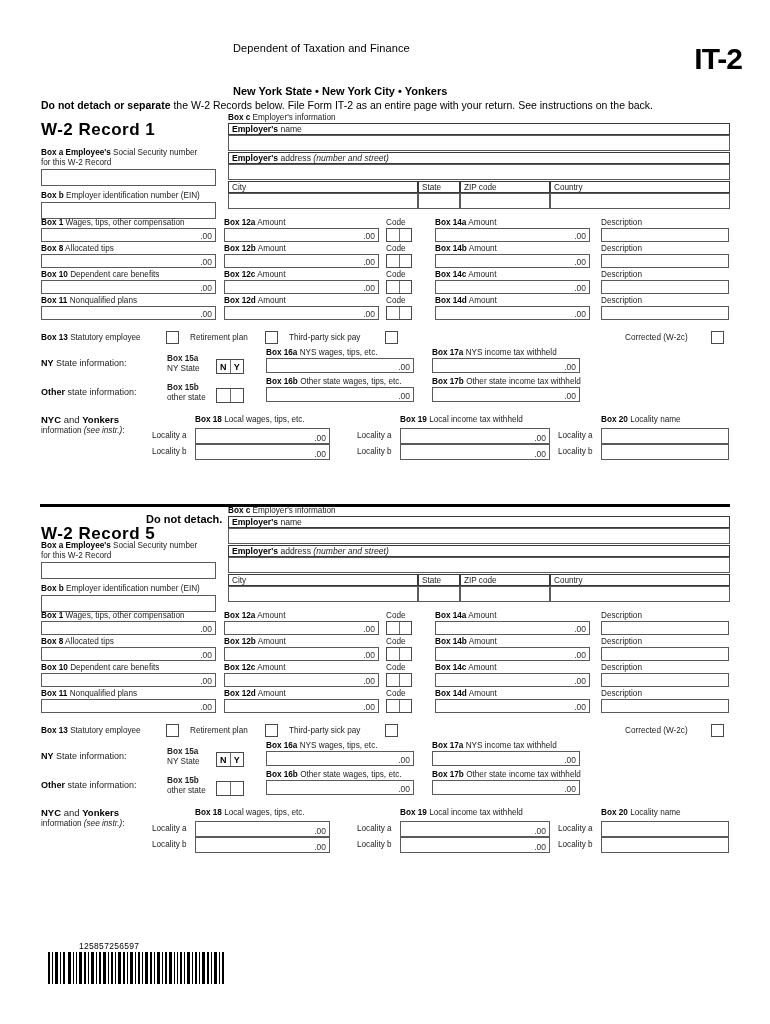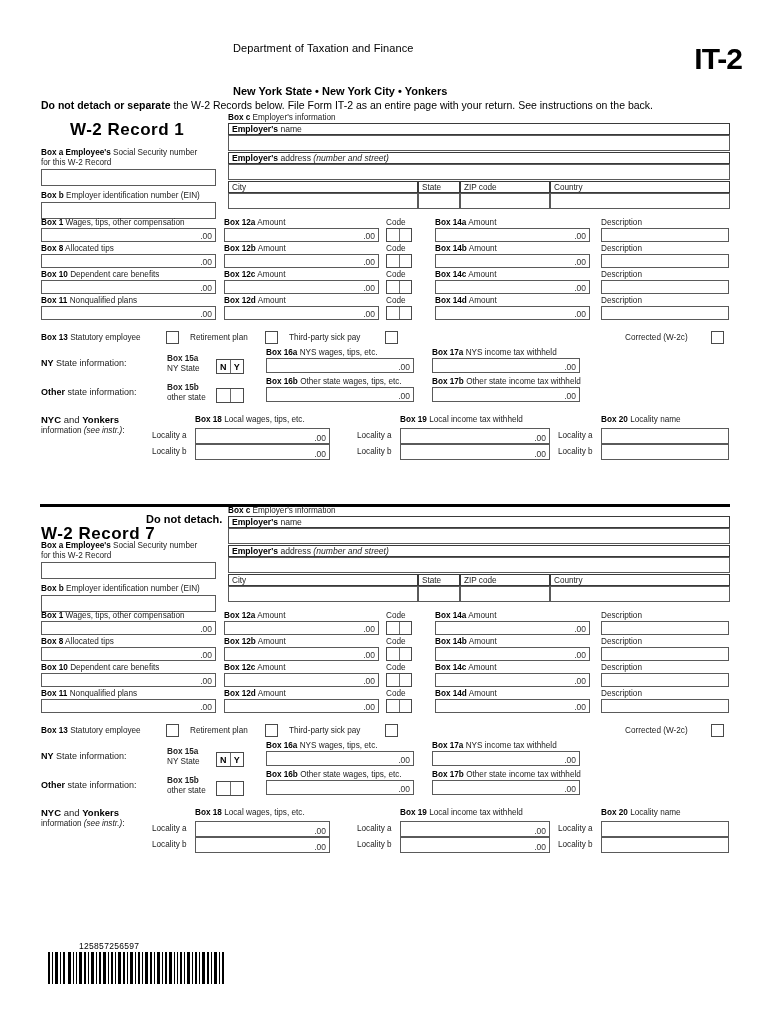--- a/index.html
+++ b/index.html
@@ -80,30 +80,30 @@
   .divider-thick { position: absolute; left: 40px; width: 690px; height: 3px; background: #000; }
 </style>
 </head>
 <body>
 
 <div class="page">
 
   <div class="header">
 
 
-    <div class="dept-line">Department of Taxation and Finance</div>
+    <div class="dept-line">Dependent of Taxation and Finance</div>
     <div class="sub-title">New York State • New York City • Yonkers</div>
     <div class="form-no">IT-2</div>
     <div class="detach-note">
       <b>Do not detach or separate</b><span> the W-2 Records below. File Form IT-2 as an entire page with your return. See instructions on the back.</span>
     </div>
   </div>
 
   <div id="record-0">
-      <div class="rec-title" style="left:41px;top:120px;margin-left:29px;">W-2 Record 1</div>
+      <div class="rec-title" style="left:41px;top:120px;">W-2 Record 1</div>
       <div class="lbl" style="position:absolute;left:41px;top:148px;"><b>Box a  Employee's</b><span> Social Security number</span></div>
       <div class="lbl" style="position:absolute;left:41px;top:158px;">for this W-2 Record</div>
       <div class="box" style="left:41px;top:169px;width:175px;height:17px;"></div>
       <div class="lbl" style="position:absolute;left:41px;top:191px;"><b>Box b</b><span>  Employer identification number (EIN)</span></div>
       <div class="box" style="left:41px;top:202px;width:175px;height:17px;"></div>
       <div class="lbl" style="position:absolute;left:228px;top:113px;"><b>Box c</b><span>  Employer's information</span></div>
       <div class="box hdr" style="left:228px;top:123px;width:502px;height:12px;">
         <div class="lbl" style="position:absolute;left:3px;top:1px;font-size:8.6px;"><b>Employer's</b><span> name</span></div>
       </div>
       <div class="box" style="left:228px;top:135px;width:502px;height:16px;"></div>
@@ -262,21 +262,21 @@
         <div class="amt">.00</div>
       </div>
       <div class="lbl" style="position:absolute;left:601px;top:415px;"><b>Box 20</b><span>  Locality name</span></div>
       <div class="lbl" style="position:absolute;left:558px;top:431px;">Locality a</div>
       <div class="box" style="left:601px;top:428px;width:128px;height:16px;"></div>
       <div class="lbl" style="position:absolute;left:558px;top:447px;">Locality b</div>
       <div class="box" style="left:601px;top:444px;width:128px;height:16px;"></div>
     </div>
   <div id="record-1">
       <div class="divider-thick" style="top:504px;"></div>
-      <div class="rec-title" style="left:41px;top:524px;">W-2 Record 7</div>
+      <div class="rec-title" style="left:41px;top:524px;">W-2 Record 5</div>
       <div style="position:absolute;left:146px;top:513px;font-size:11px;font-weight:bold;">Do not detach.</div>
       <div class="lbl" style="position:absolute;left:41px;top:541px;"><b>Box a  Employee's</b><span> Social Security number</span></div>
       <div class="lbl" style="position:absolute;left:41px;top:551px;">for this W-2 Record</div>
       <div class="box" style="left:41px;top:562px;width:175px;height:17px;"></div>
       <div class="lbl" style="position:absolute;left:41px;top:584px;"><b>Box b</b><span>  Employer identification number (EIN)</span></div>
       <div class="box" style="left:41px;top:595px;width:175px;height:17px;"></div>
       <div class="lbl" style="position:absolute;left:228px;top:506px;"><b>Box c</b><span>  Employer's information</span></div>
       <div class="box hdr" style="left:228px;top:516px;width:502px;height:12px;">
         <div class="lbl" style="position:absolute;left:3px;top:1px;font-size:8.6px;"><b>Employer's</b><span> name</span></div>
       </div>

